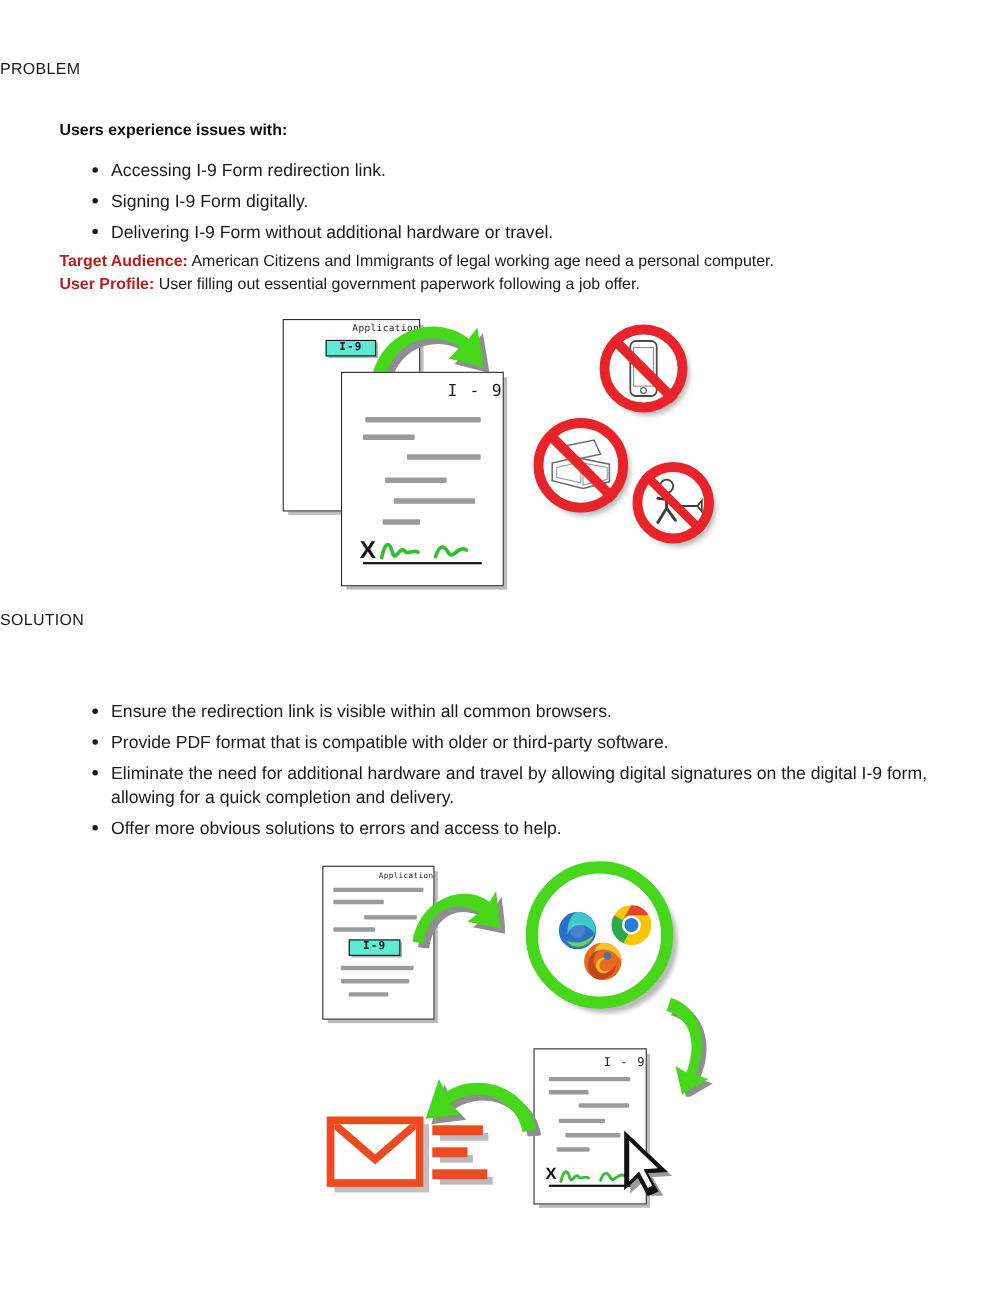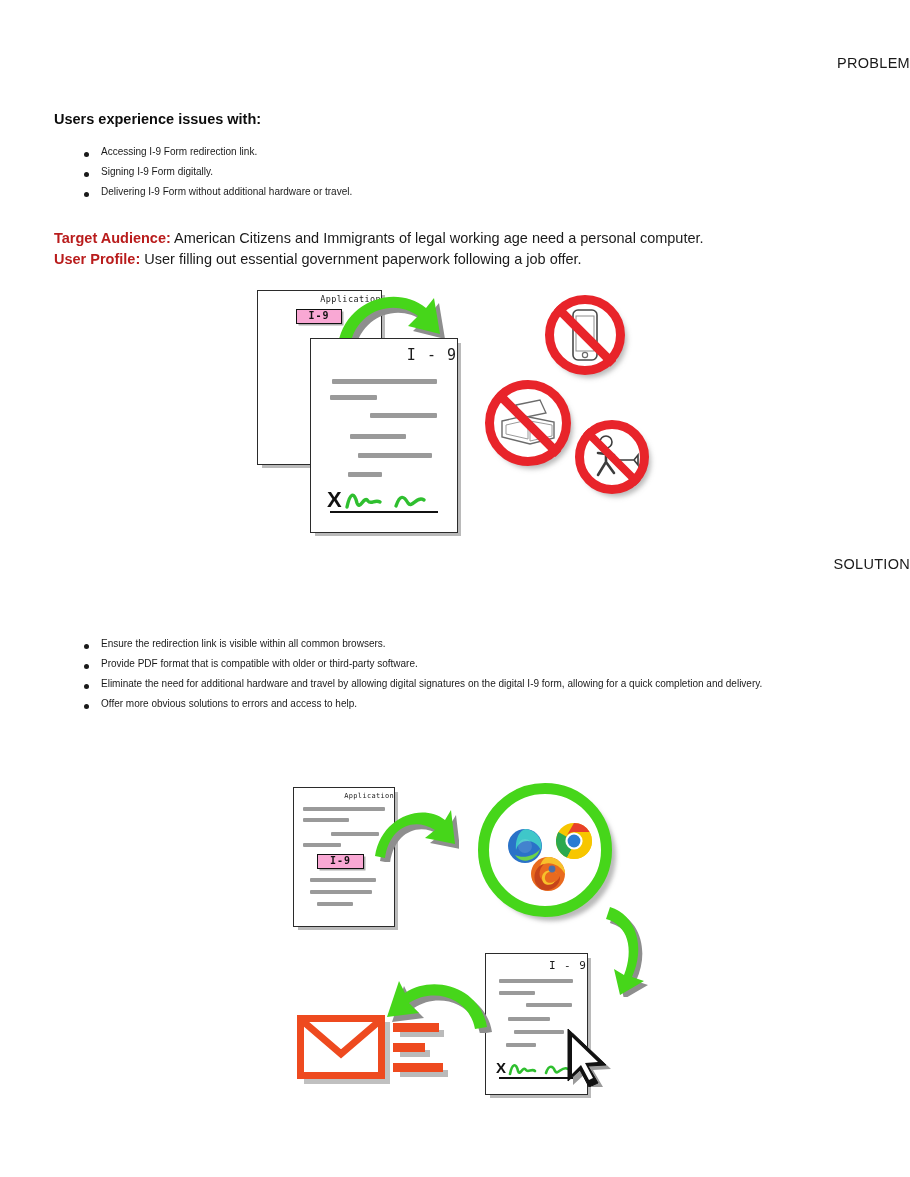--- a/index.html
+++ b/index.html
@@ -5,29 +5,29 @@
   html,body{margin:0;padding:0;background:#ffffff;}
   body{
     width:910px;height:1177px;position:relative;overflow:hidden;
     font-family:"Liberation Sans",sans-serif;color:#000;
     -webkit-font-smoothing:antialiased;
   }
   .page{position:relative;width:910px;height:1177px;background:#fff;}
 
   
   .section-title{
-    position:absolute;left:0;width:910px;text-align:right;
+    position:absolute;left:0;width:910px;text-align:left;
     font-size:14.5px;color:#1a1a1a;letter-spacing:.3px;
   }
   .lead{
     position:absolute;font-size:14.5px;font-weight:bold;color:#0d0d0d;
   }
   ul.bullets{
     position:absolute;margin:0;padding:0;list-style:none;
-    font-size:10px;color:#1a1a1a;
+    font-size:16px;color:#1a1a1a;
   }
   ul.bullets li{
     position:relative;padding-left:23px;margin-bottom:6.5px;line-height:1.35;
   }
   ul.bullets li:before{
     content:"";position:absolute;left:6px;top:7px;
     width:5px;height:5px;border-radius:50%;background:#1a1a1a;
   }
   .kv{position:absolute;font-size:14.5px;color:#1a1a1a;line-height:1.45;}
   .kv b{font-weight:bold;color:#b91c1c;}
@@ -38,21 +38,21 @@
     position:absolute;background:#fff;border:1.6px solid #2b2b2b;
     box-shadow:4px 4px 0 -1px rgba(130,130,130,.55);
     box-sizing:border-box;
   }
   .docline{position:absolute;background:#9a9a9a;height:5px;border-radius:1px;}
   .handtitle{
     position:absolute;width:100%;text-align:right;
     font-family:"DejaVu Sans Mono",monospace;color:#1d1d1d;
   }
   .hl{
-    position:absolute;background:#f9a8d4;border:1.4px solid #111;
+    position:absolute;background:#5eead4;border:1.4px solid #111;
     font-family:"DejaVu Sans Mono",monospace;font-weight:bold;
     color:#111;text-align:center;box-sizing:border-box;
     box-shadow:2px 2px 0 -0.5px rgba(120,120,120,.6);
   }
   .sig-x{
     position:absolute;font-family:"Liberation Sans",sans-serif;
     font-weight:bold;color:#111;
   }
   .sig-line{position:absolute;height:2.4px;background:#111;}
 

